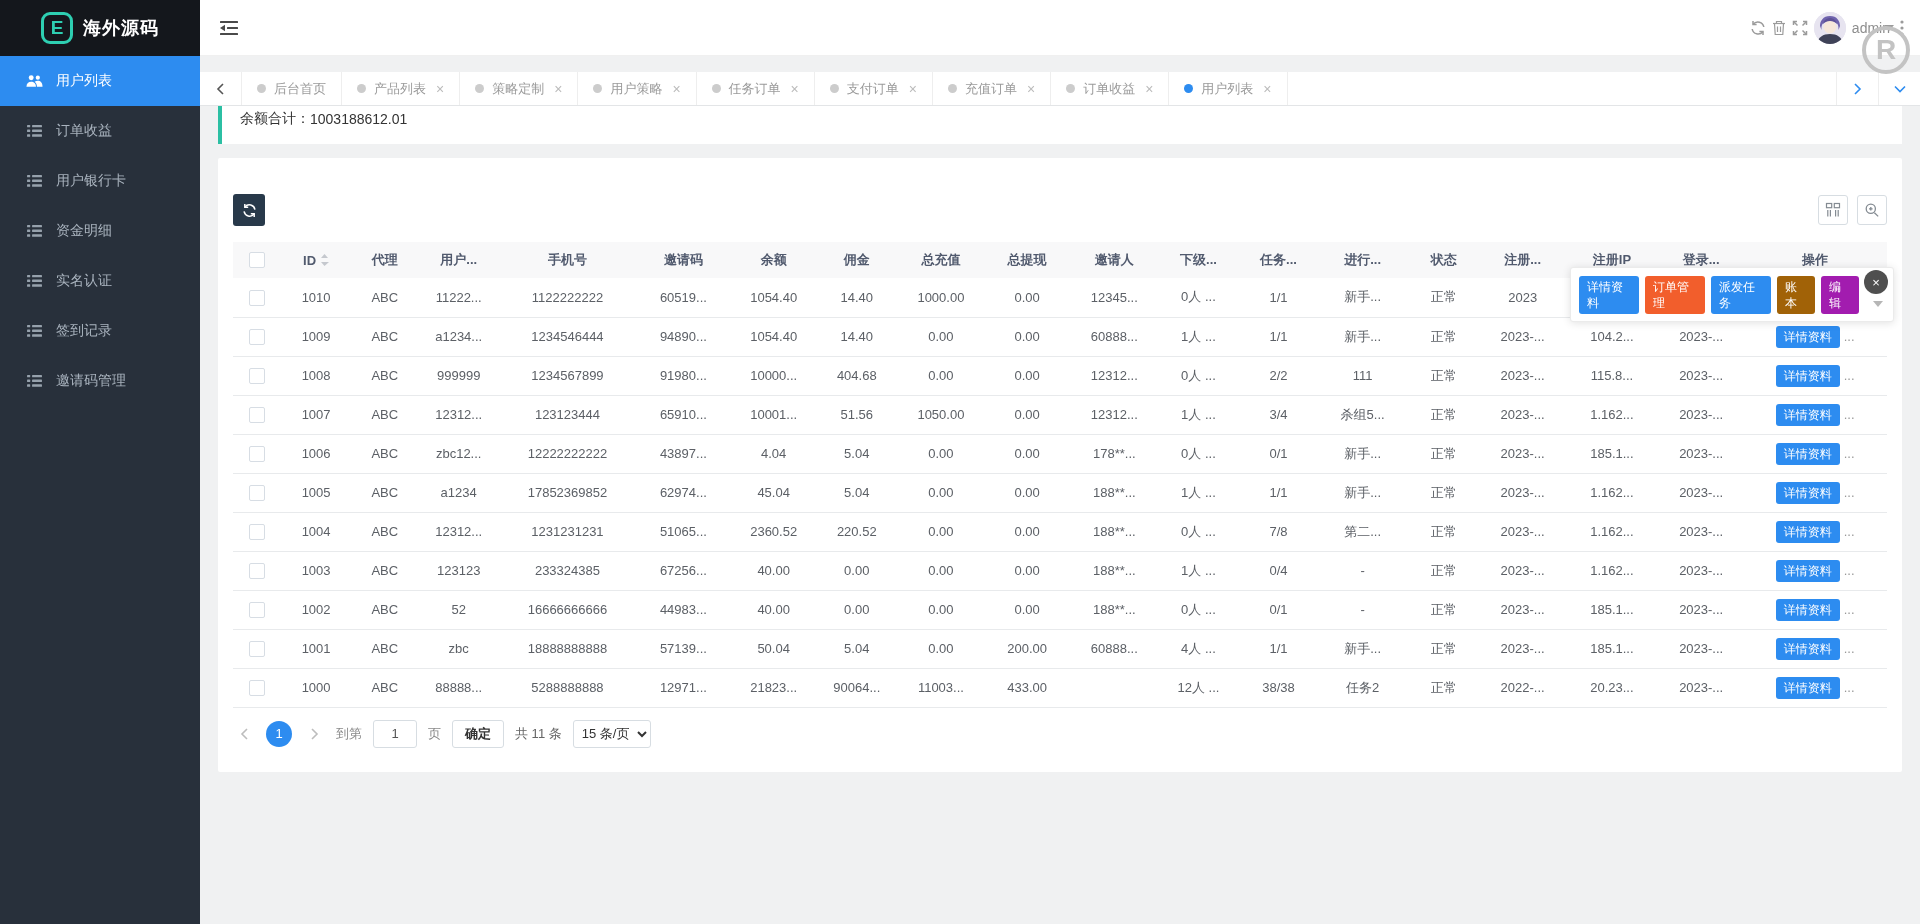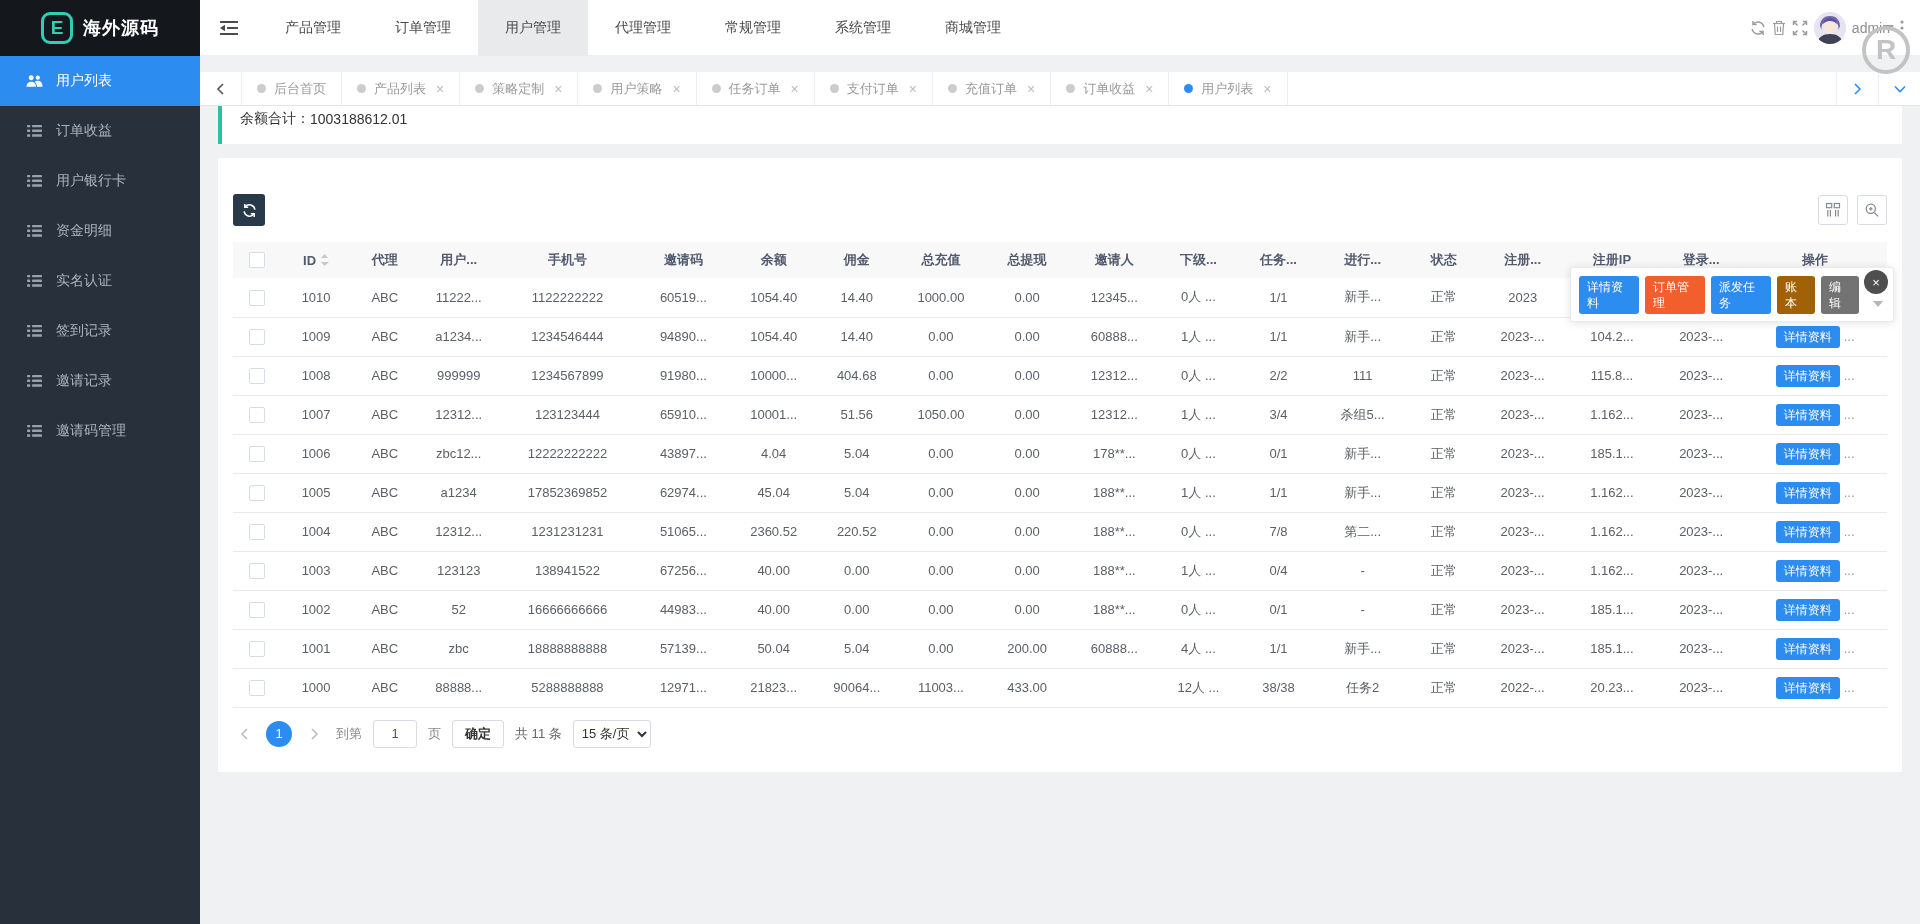--- a/index.html
+++ b/index.html
@@ -167,58 +167,36 @@
         <span class="icon">
           <svg width="15" height="14" viewBox="0 0 16 15" fill="currentColor">
             <rect y="1" width="3.4" height="2.6" rx="0.6"></rect>
             <rect x="5.4" y="1" width="10.6" height="2.6" rx="0.6"></rect>
             <rect y="6" width="3.4" height="2.6" rx="0.6"></rect>
             <rect x="5.4" y="6" width="10.6" height="2.6" rx="0.6"></rect>
             <rect y="11" width="3.4" height="2.6" rx="0.6"></rect>
             <rect x="5.4" y="11" width="10.6" height="2.6" rx="0.6"></rect>
           </svg>
         </span>
-        <span>邀请记录</span>
-      </div>
-      <div class="side-item">
-        <span class="icon">
-          <svg width="15" height="14" viewBox="0 0 16 15" fill="currentColor">
-            <rect y="1" width="3.4" height="2.6" rx="0.6"></rect>
-            <rect x="5.4" y="1" width="10.6" height="2.6" rx="0.6"></rect>
-            <rect y="6" width="3.4" height="2.6" rx="0.6"></rect>
-            <rect x="5.4" y="6" width="10.6" height="2.6" rx="0.6"></rect>
-            <rect y="11" width="3.4" height="2.6" rx="0.6"></rect>
-            <rect x="5.4" y="11" width="10.6" height="2.6" rx="0.6"></rect>
-          </svg>
-        </span>
         <span>邀请码管理</span>
       </div>
     </nav>
 </aside>
 
 <header id="topbar">
   <div class="collapse-btn">
     <span class="icon">
       <svg width="18" height="14" viewBox="0 0 18 14" fill="currentColor">
           <rect width="18" height="2" rx="0.5"></rect>
           <rect x="7" y="6" width="11" height="2" rx="0.5"></rect>
           <path d="M0 7l5-3.2v6.4z"></path>
           <rect y="12" width="18" height="2" rx="0.5"></rect>
         </svg>
     </span>
   </div>
-  <nav id="top-nav">
-      <div class="nav-item">产品管理</div>
-      <div class="nav-item">订单管理</div>
-      <div class="nav-item active">用户管理</div>
-      <div class="nav-item">代理管理</div>
-      <div class="nav-item">常规管理</div>
-      <div class="nav-item">系统管理</div>
-      <div class="nav-item">商城管理</div>
-    </nav>
   <div class="topbar-right">
     <span class="tb-icon">
       <svg width="16" height="16" viewBox="0 0 16 16" fill="none" stroke="currentColor" stroke-width="1.5">
           <path d="M13.8 7A6 6 0 0 0 3.2 4.2"></path>
           <path d="M2.2 9a6 6 0 0 0 10.6 2.8"></path>
           <path d="M3 1v3.6h3.6"></path>
           <path d="M13 15v-3.6H9.4"></path>
         </svg>
     </span>
     <span class="tb-icon">
@@ -568,21 +546,21 @@
             <td>2023-...</td>
             <td>1.162...</td>
             <td>2023-...</td>
             <td><span class="row-btn">详情资料</span><span class="more-dots">...</span></td>
           </tr>
           <tr>
             <td><span class="cb"></span></td>
             <td>1003</td>
             <td>ABC</td>
             <td>123123</td>
-            <td>138941522</td>
+            <td>233324385</td>
             <td>67256...</td>
             <td>40.00</td>
             <td>0.00</td>
             <td>0.00</td>
             <td>0.00</td>
             <td>188**...</td>
             <td>1人 ...</td>
             <td>0/4</td>
             <td>-</td>
             <td>正常</td>
@@ -676,21 +654,21 @@
       <span>共 11 条</span>
       <select class="pg-select"><option>15 条/页</option></select>
     </div>
 
     <div class="popover">
       <span id="pop-btns" style="display:flex;gap:6px;align-items:center">
           <span class="row-btn" style="background: rgb(45, 140, 240);">详情资料</span>
           <span class="row-btn" style="background: rgb(242, 94, 44);">订单管理</span>
           <span class="row-btn" style="background: rgb(45, 140, 240);">派发任务</span>
           <span class="row-btn" style="background: #a16207;">账本</span>
-          <span class="row-btn" style="background: #737373;">编辑</span>
+          <span class="row-btn" style="background: #a21caf;">编辑</span>
         </span>
       <span class="pop-close">×</span>
       <span class="pop-caret icon">
           <svg width="10" height="6" viewBox="0 0 10 6" fill="currentColor">
             <path d="M0 0h10L5 6z"></path>
           </svg>
         </span>
     </div>
   </div>
 </main>

